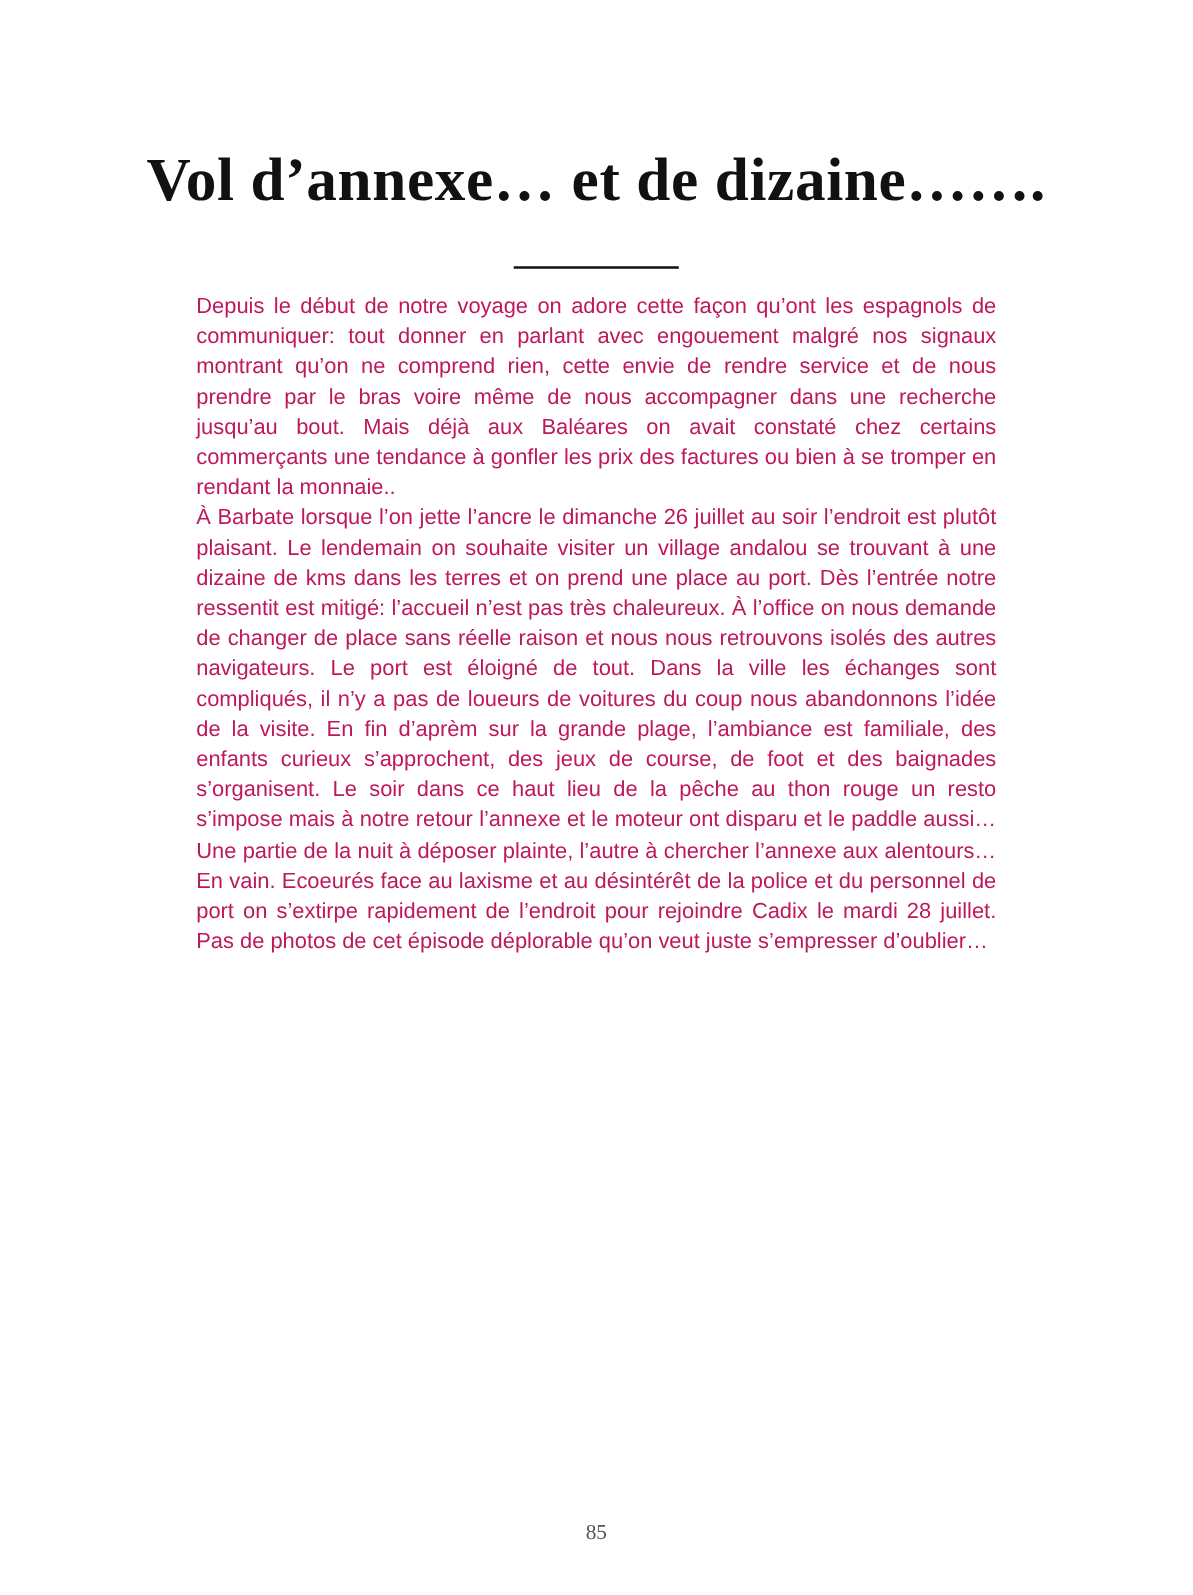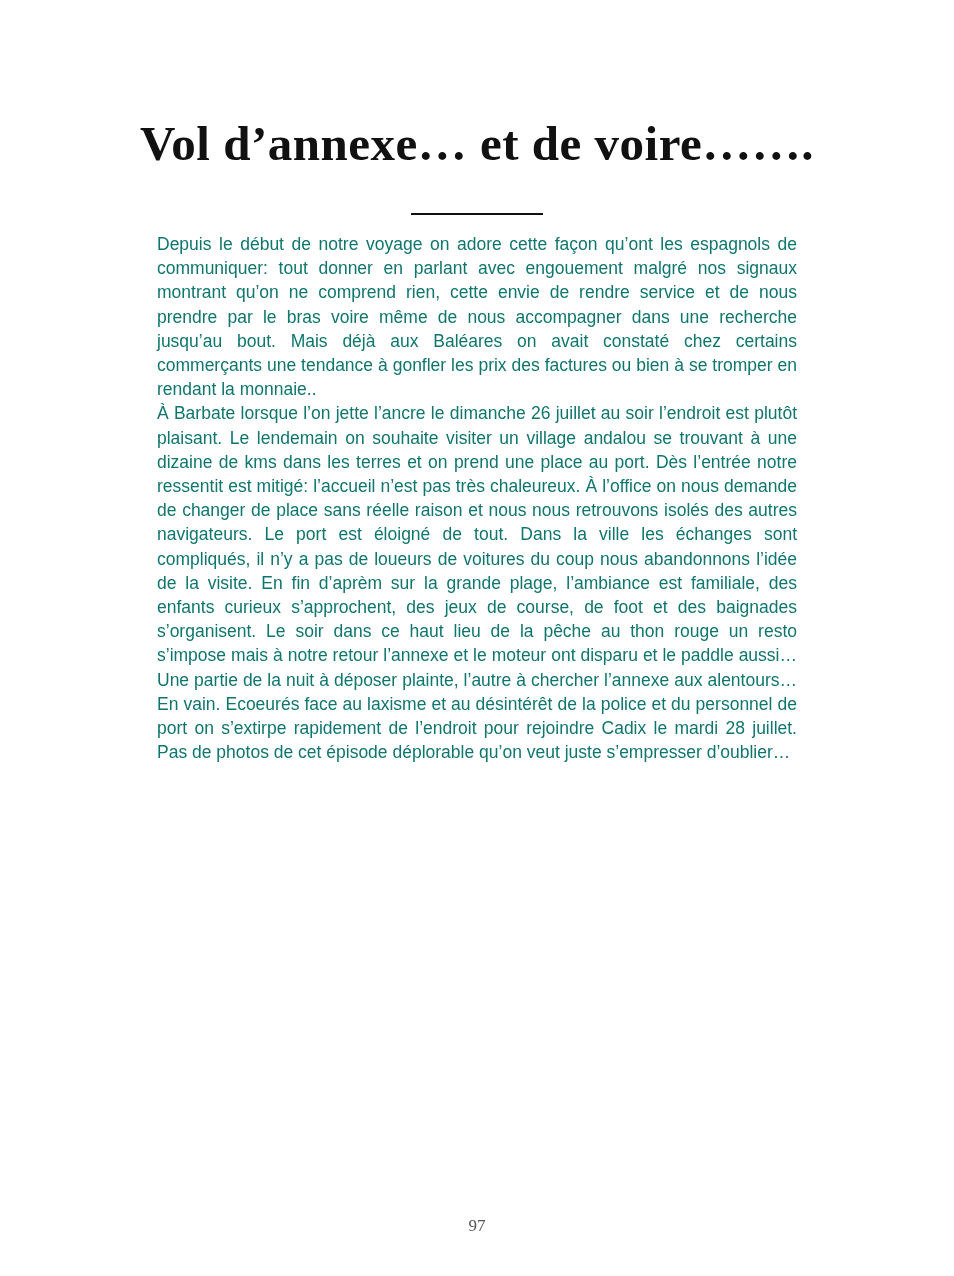--- a/index.html
+++ b/index.html
@@ -40,21 +40,21 @@
     height: 0;
     border: none;
     border-top: 2px solid #111111;
     margin: 44px auto 0 auto;
   }
   .body-text {
     position: absolute;
     left: 157px;
     top: 232px;
     width: 640px;
-    color: #0f766e;
+    color: #be185d;
     font-size: 17.5px;
     line-height: 24.2px;
     text-align: justify;
   }
   .body-text p {
     margin: 0;
   }
   .page-number {
     position: absolute;
     left: 0;
@@ -65,24 +65,24 @@
     font-size: 17px;
     color: #555555;
   }
 </style>
 </head>
 <body>
 
 <div class="page">
 
   <div class="header">
-    <h1 class="title">Vol d’annexe… et de voire…….</h1>
+    <h1 class="title">Vol d’annexe… et de dizaine…….</h1>
     <hr class="divider">
   </div>
 
   <div class="body-text">
     <p>Depuis le début de notre voyage on adore cette façon qu’ont les espagnols de communiquer: tout donner en parlant avec engouement malgré nos signaux montrant qu’on ne comprend rien, cette envie de rendre service et de nous prendre par le bras voire même de nous accompagner dans une recherche jusqu’au bout. Mais déjà aux Baléares on avait constaté chez certains commerçants une tendance à gonfler les prix des factures ou bien à se tromper en rendant la monnaie..</p>
     <p>À Barbate lorsque l’on jette l’ancre le dimanche 26 juillet au soir l’endroit est plutôt plaisant. Le lendemain on souhaite visiter un village andalou se trouvant à une dizaine de kms dans les terres et on prend une place au port. Dès l’entrée notre ressentit est mitigé: l’accueil n’est pas très chaleureux. À l’office on nous demande de changer de place sans réelle raison et nous nous retrouvons isolés des autres navigateurs. Le port est éloigné de tout. Dans la ville les échanges sont compliqués, il n’y a pas de loueurs de voitures du coup nous abandonnons l’idée de la visite. En fin d’aprèm sur la grande plage, l’ambiance est familiale, des enfants curieux s’approchent, des jeux de course, de foot et des baignades s’organisent. Le soir dans ce haut lieu de la pêche au thon rouge un resto s’impose mais à notre retour l’annexe et le moteur ont disparu et le paddle aussi… Une partie de la nuit à déposer plainte, l’autre à chercher l’annexe aux alentours… En vain. Ecoeurés face au laxisme et au désintérêt de la police et du personnel de port on s’extirpe rapidement de l’endroit pour rejoindre Cadix le mardi 28 juillet. Pas de photos de cet épisode déplorable qu’on veut juste s’empresser d’oublier…</p>
   </div>
 
-  <div class="page-number">97</div>
+  <div class="page-number">85</div>
 
 </div>
 
 </body></html>

